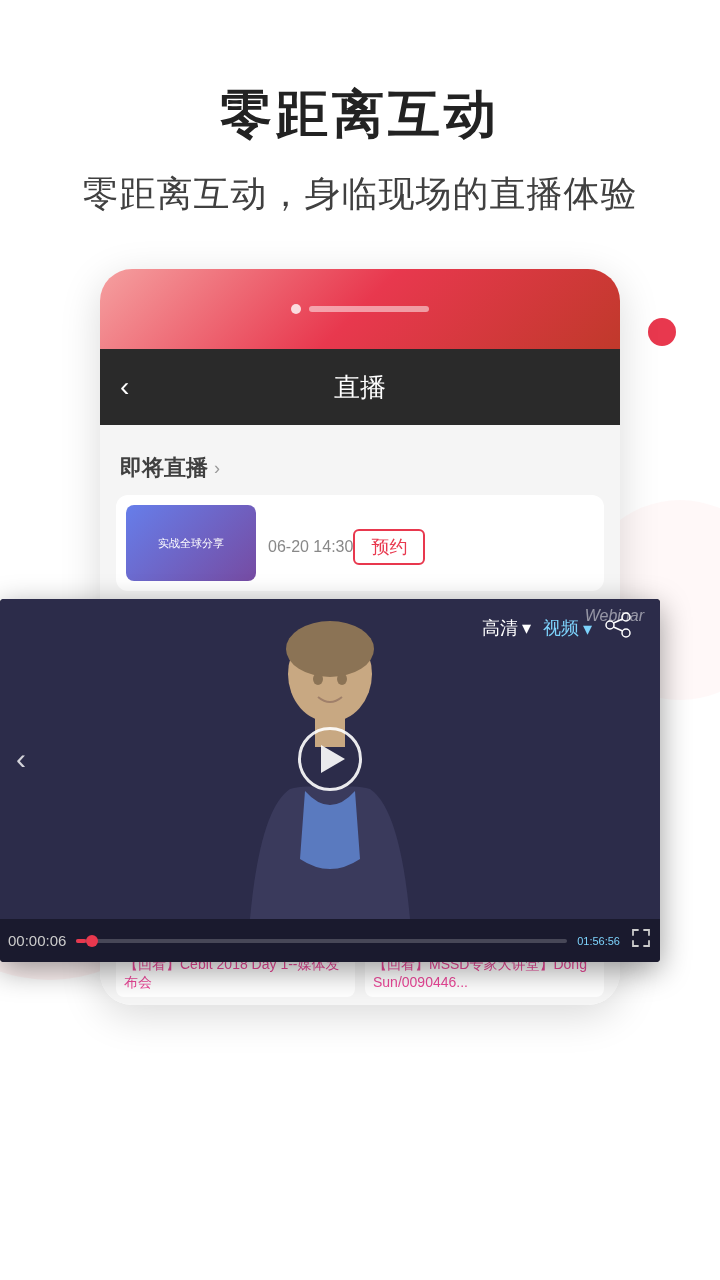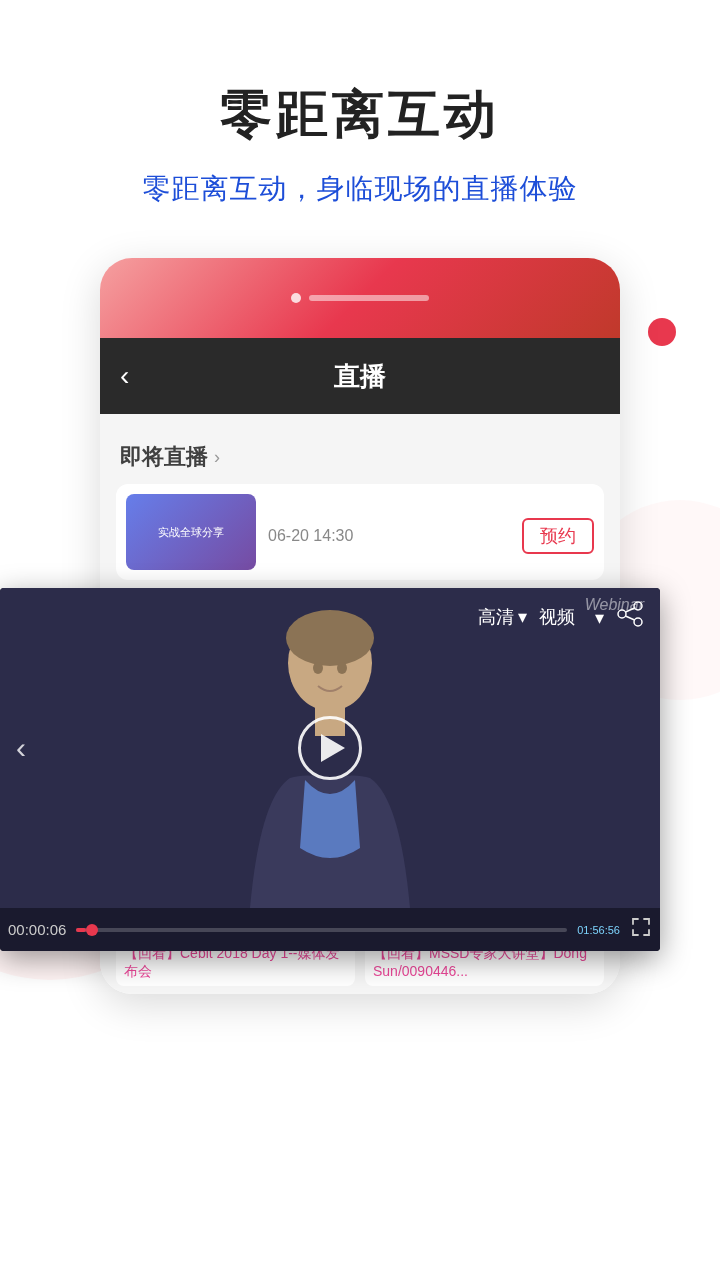--- a/index.html
+++ b/index.html
@@ -54,22 +54,22 @@
       padding: 80px 40px 30px;
     }
     .main-title {
       font-size: 52px;
       font-weight: 600;
       color: #222;
       letter-spacing: 4px;
       margin-bottom: 20px;
     }
     .subtitle {
-      font-size: 28px;
-      color: #1d4ed8;
+      font-size: 36px;
+      color: #404040;
       letter-spacing: 1px;
     }
 
     
     .phone-mockup-wrapper {
       position: relative;
       width: 100%;
       display: flex;
       justify-content: center;
       margin-top: 20px;
@@ -117,21 +117,21 @@
     }
     .nav-back {
       position: absolute;
       left: 20px;
       color: #fff;
       font-size: 28px;
     }
     .nav-title {
       color: #fff;
       font-size: 26px;
-      font-weight: 700;
+      font-weight: 400;
     }
 
     
     .app-content {
       background: #f5f5f5;
       padding: 16px;
     }
 
     .section-header {
       display: flex;
@@ -181,21 +181,20 @@
       flex: 1;
     }
     .upcoming-name {
       font-size: 18px;
       color: #333;
       line-height: 1.4;
     }
     .upcoming-meta {
       display: flex;
       align-items: center;
-      justify-content: space-between;
       margin-top: 8px;
     }
     .upcoming-time {
       font-size: 16px;
       color: #888;
     }
     .reserve-btn {
       border: 2px solid #e8384e;
       color: #e8384e;
       background: #fff;
@@ -234,21 +233,21 @@
       bottom: 0;
       left: 50%;
       transform: translateX(-50%);
       width: 280px;
       height: 300px;
     }
 
     .video-controls-top {
       position: absolute;
       top: 12px;
-      right: 16px;
+      right: 28px;
       display: flex;
       align-items: center;
       gap: 12px;
     }
     .video-back-btn {
       position: absolute;
       top: 50%;
       left: 16px;
       transform: translateY(-50%);
       color: rgba(255,255,255,0.8);
@@ -256,25 +255,25 @@
     }
 
     .quality-btn {
       color: #fff;
       font-size: 18px;
       display: flex;
       align-items: center;
       gap: 4px;
     }
     .video-btn {
-      color: #ffffff;
+      color: #7dd3fc;
       font-size: 18px;
       display: flex;
       align-items: flex-end;
-      gap: 20px;
+      gap: 4px;
     }
     .share-icon {
       color: #fff;
       font-size: 22px;
     }
 
     
     .play-btn {
       width: 64px; height: 64px;
       border: 3px solid rgba(255,255,255,0.9);

